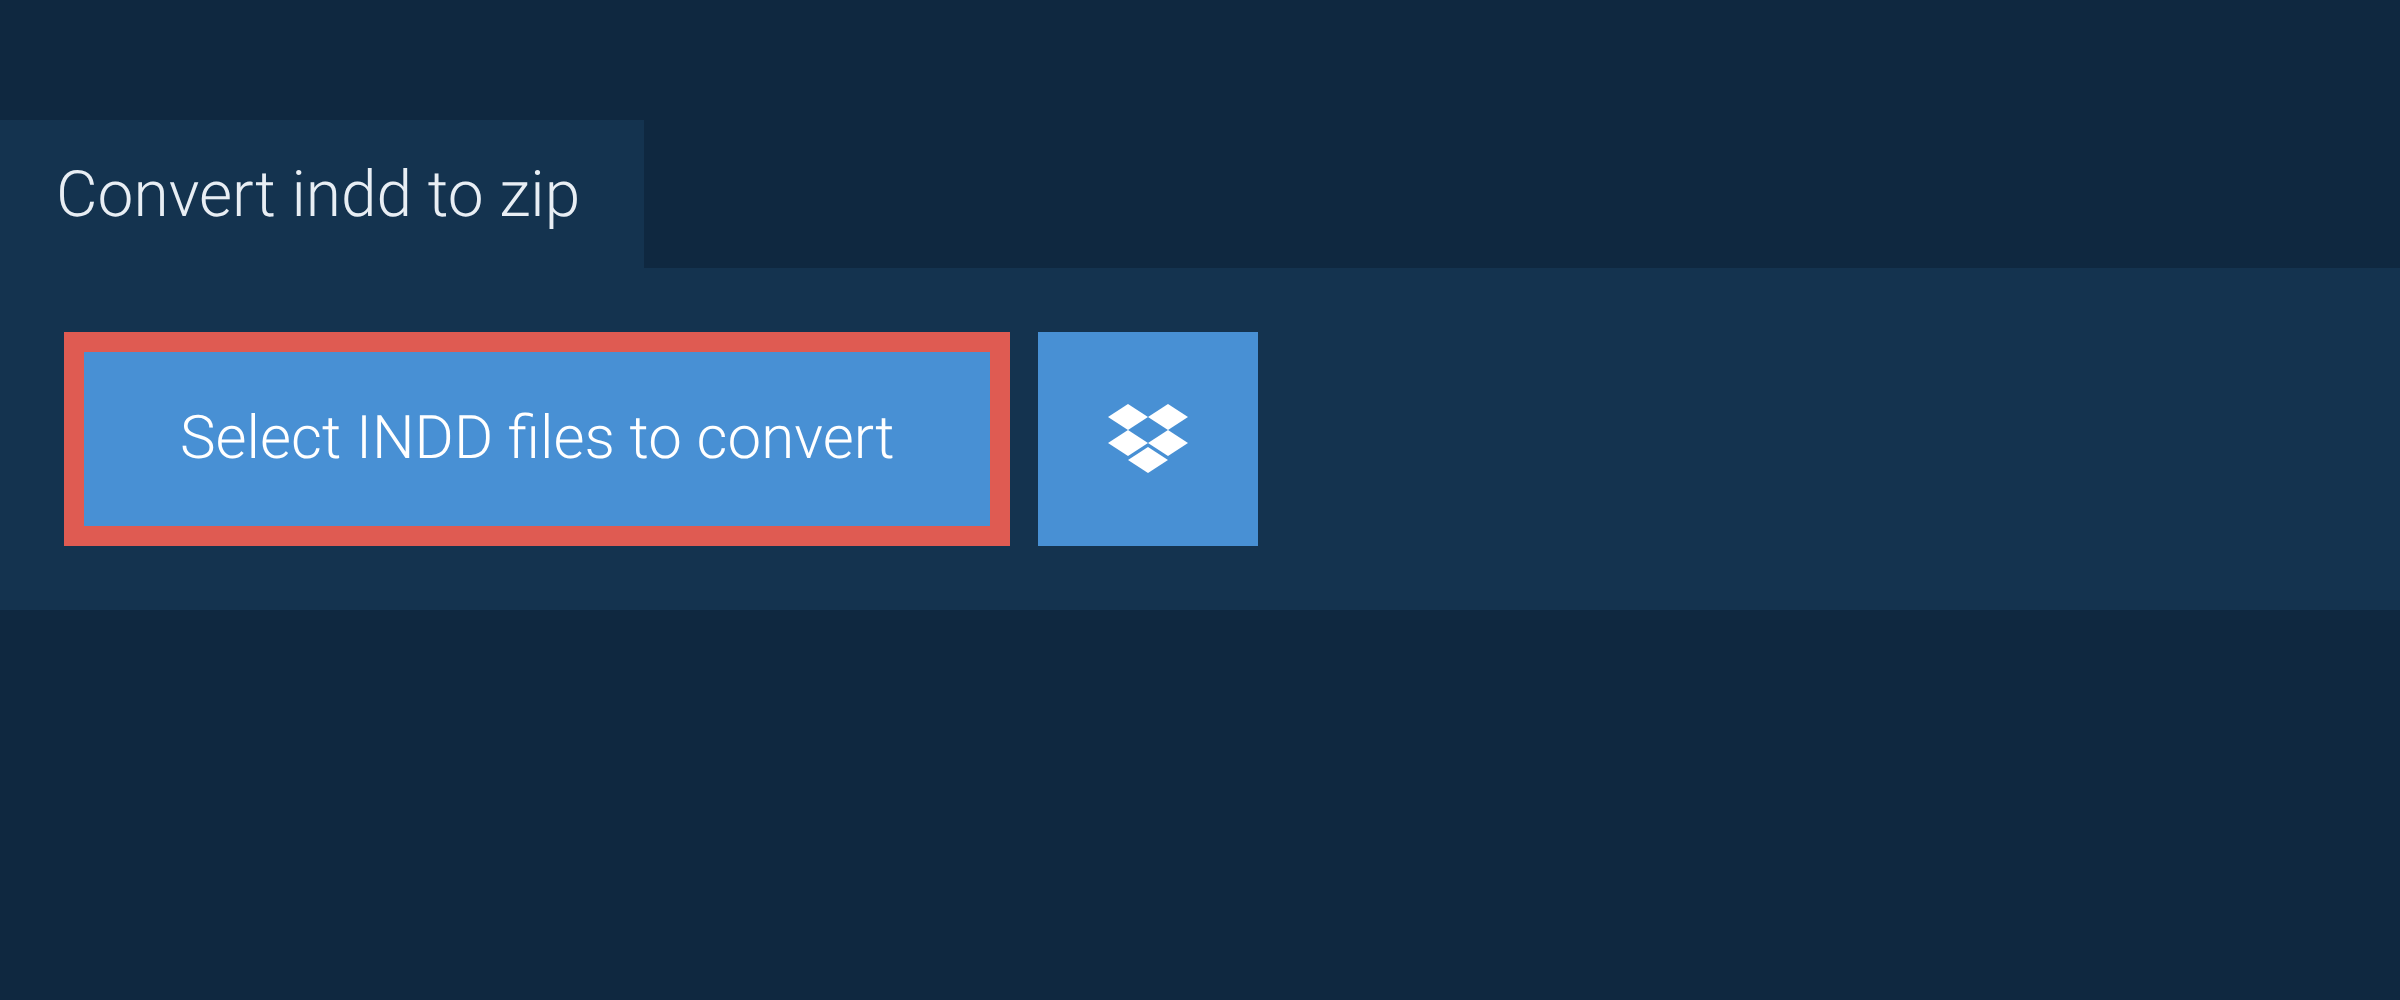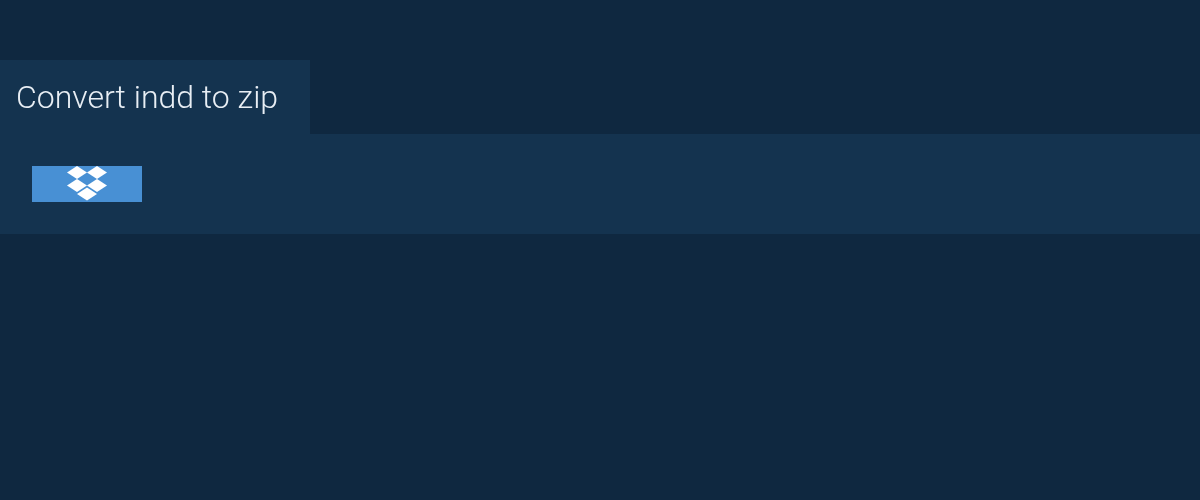--- a/index.html
+++ b/index.html
@@ -10,21 +10,21 @@
     body {
       width: 1200px;
       height: 500px;
       background: #0f2840;
       font-family: -apple-system, BlinkMacSystemFont, "Segoe UI", Roboto, sans-serif;
       overflow: hidden;
     }
     .tab-header {
       background: #14334f;
       display: inline-block;
-      padding: 18px 32px 18px 16px;
+      padding: 18px 32px 18px 28px;
       margin-top: 60px;
     }
     .tab-title {
       color: #e8eef4;
       font-size: 32px;
       font-weight: 300;
     }
     .panel {
       background: #14334f;
       padding: 32px;
@@ -65,20 +65,23 @@
 <body>
 
 
 
 <div class="tab-header">
   <div class="tab-title">Convert indd to zip</div>
 </div>
 
 <div class="panel">
   <div class="button-row">
+    <div class="select-button">
+      <span>Select INDD files to convert</span>
+    </div>
     <div class="dropbox-button">
       <svg class="dropbox-icon-svg" viewBox="0 0 40 36">
         <polygon points="10,0 20,6.5 10,13 0,6.5"></polygon>
         <polygon points="30,0 40,6.5 30,13 20,6.5"></polygon>
         <polygon points="10,13 20,19.5 10,26 0,19.5"></polygon>
         <polygon points="30,13 40,19.5 30,26 20,19.5"></polygon>
         <polygon points="20,21.5 30,28 20,34.5 10,28"></polygon>
       </svg>
     </div>
   </div>

